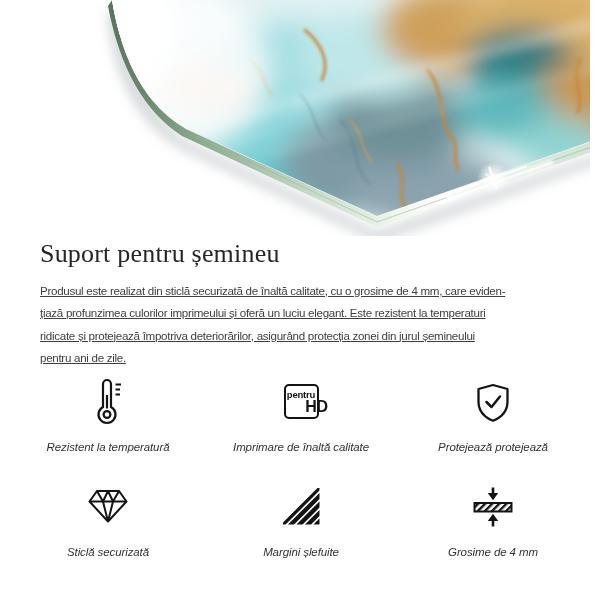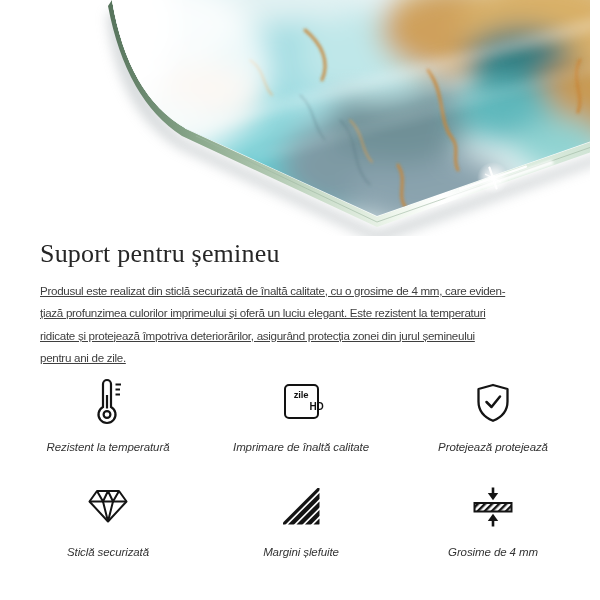--- a/index.html
+++ b/index.html
@@ -52,21 +52,21 @@
     font-style:italic;
   }
   .uhd-box{
     width:31px;height:31px;
     border:2.6px solid #121212;
     border-radius:5px;
     display:flex;flex-direction:column;align-items:center;justify-content:center;
     background:#ffffff;
   }
   .uhd-top{font-size:9.5px;font-weight:700;line-height:9px;color:#121212;letter-spacing:-0.2px;}
-  .uhd-bottom{font-size:10px;font-weight:700;line-height:15px;color:#121212;letter-spacing:-0.3px;margin-left:31px;}
+  .uhd-bottom{font-size:16px;font-weight:700;line-height:15px;color:#121212;letter-spacing:-0.3px;margin-left:31px;}
   .ico{display:block;}
 </style>
 </head>
 <body>
 
 <div class="page">
 
   <svg class="hero" width="600" height="236" viewBox="0 0 600 236" aria-hidden="true">
     <defs>
       <clipPath id="faceClip">
@@ -179,21 +179,21 @@
           <path d="M13,17 L13,30.5"></path>
           <path d="M21.5,6.5 L27,6.5 M21.5,11.5 L26,11.5 M21.5,16.5 L26,16.5"></path>
         </svg>
       </div>
       <div class="feature-label">Rezistent la temperatură</div>
     </div>
 
     <div class="feature">
       <div class="icon-wrap">
         <div class="uhd-box">
-          <div class="uhd-top">zile</div>
+          <div class="uhd-top">pentru</div>
           <div class="uhd-bottom">HD</div>
         </div>
       </div>
       <div class="feature-label">Imprimare de înaltă calitate</div>
     </div>
 
     <div class="feature">
       <div class="icon-wrap">
         <svg class="ico" width="36" height="40" viewBox="0 0 36 40" fill="none" stroke="#141414" stroke-width="2.3" stroke-linejoin="round">
           <path d="M18,3 L32.5,7 L32.5,19.5 C32.5,29 26.5,35.3 18,38.8 C9.5,35.3 3.5,29 3.5,19.5 L3.5,7 Z"></path>

